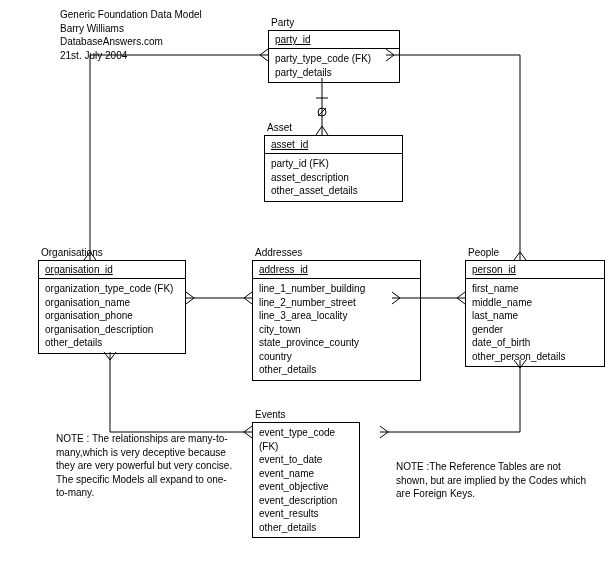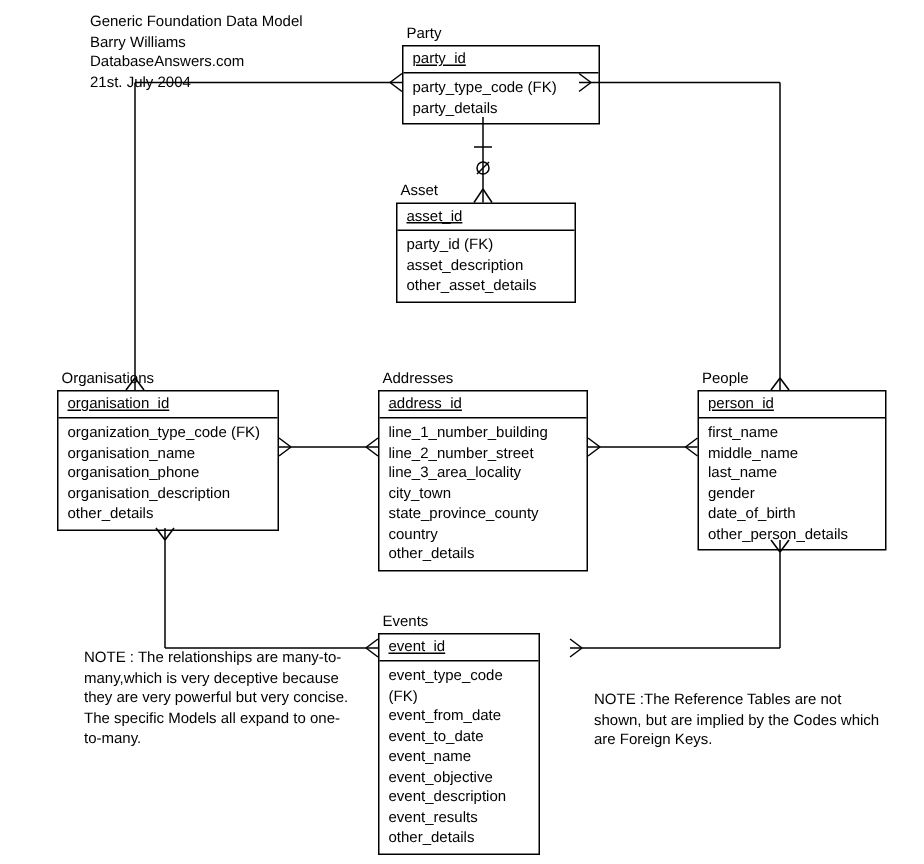--- a/index.html
+++ b/index.html
@@ -70,21 +70,21 @@
 
 <div class="entity" style="left:268px; top:30px; width:132px;">
   <div class="entity-title">Party</div>
   <div class="entity-key">party_id</div>
   <div class="entity-fields">
     <div>party_type_code (FK)</div>
     <div>party_details</div>
   </div>
 </div>
 
-<div class="entity" style="left:264px; top:135px; width:120px;">
+<div class="entity" style="left:264px; top:135px; width:139px;">
   <div class="entity-title">Asset</div>
   <div class="entity-key">asset_id</div>
   <div class="entity-fields">
     <div>party_id (FK)</div>
     <div>asset_description</div>
     <div>other_asset_details</div>
   </div>
 </div>
 
 <div class="entity" style="left:38px; top:260px; width:148px;">
@@ -92,53 +92,51 @@
   <div class="entity-key">organisation_id</div>
   <div class="entity-fields">
     <div>organization_type_code (FK)</div>
     <div>organisation_name</div>
     <div>organisation_phone</div>
     <div>organisation_description</div>
     <div>other_details</div>
   </div>
 </div>
 
-<div class="entity" style="left:252px; top:260px; width:140px;">
+<div class="entity" style="left:252px; top:260px; width:169px;">
   <div class="entity-title">Addresses</div>
   <div class="entity-key">address_id</div>
   <div class="entity-fields">
     <div>line_1_number_building</div>
     <div>line_2_number_street</div>
     <div>line_3_area_locality</div>
     <div>city_town</div>
     <div>state_province_county</div>
     <div>country</div>
     <div>other_details</div>
   </div>
 </div>
 
-<div class="entity" style="left:465px; top:260px; width:126px;">
+<div class="entity" style="left:465px; top:260px; width:140px;">
   <div class="entity-title">People</div>
   <div class="entity-key">person_id</div>
   <div class="entity-fields">
     <div>first_name</div>
     <div>middle_name</div>
     <div>last_name</div>
     <div>gender</div>
     <div>date_of_birth</div>
     <div>other_person_details</div>
   </div>
 </div>
 
 <div class="entity" style="left:252px; top:422px; width:108px;">
   <div class="entity-title">Events</div>
-  <div class="entity-key">event_id</div>
   <div class="entity-fields">
     <div>event_type_code (FK)</div>
-    <div>event_from_date</div>
     <div>event_to_date</div>
     <div>event_name</div>
     <div>event_objective</div>
     <div>event_description</div>
     <div>event_results</div>
     <div>other_details</div>
   </div>
 </div>
 
 <div class="note" style="left:56px; top:432px; width:180px;">NOTE : The relationships are many-to-many,which is very deceptive because they are very powerful but very concise. The specific Models all expand to one-to-many.</div>

